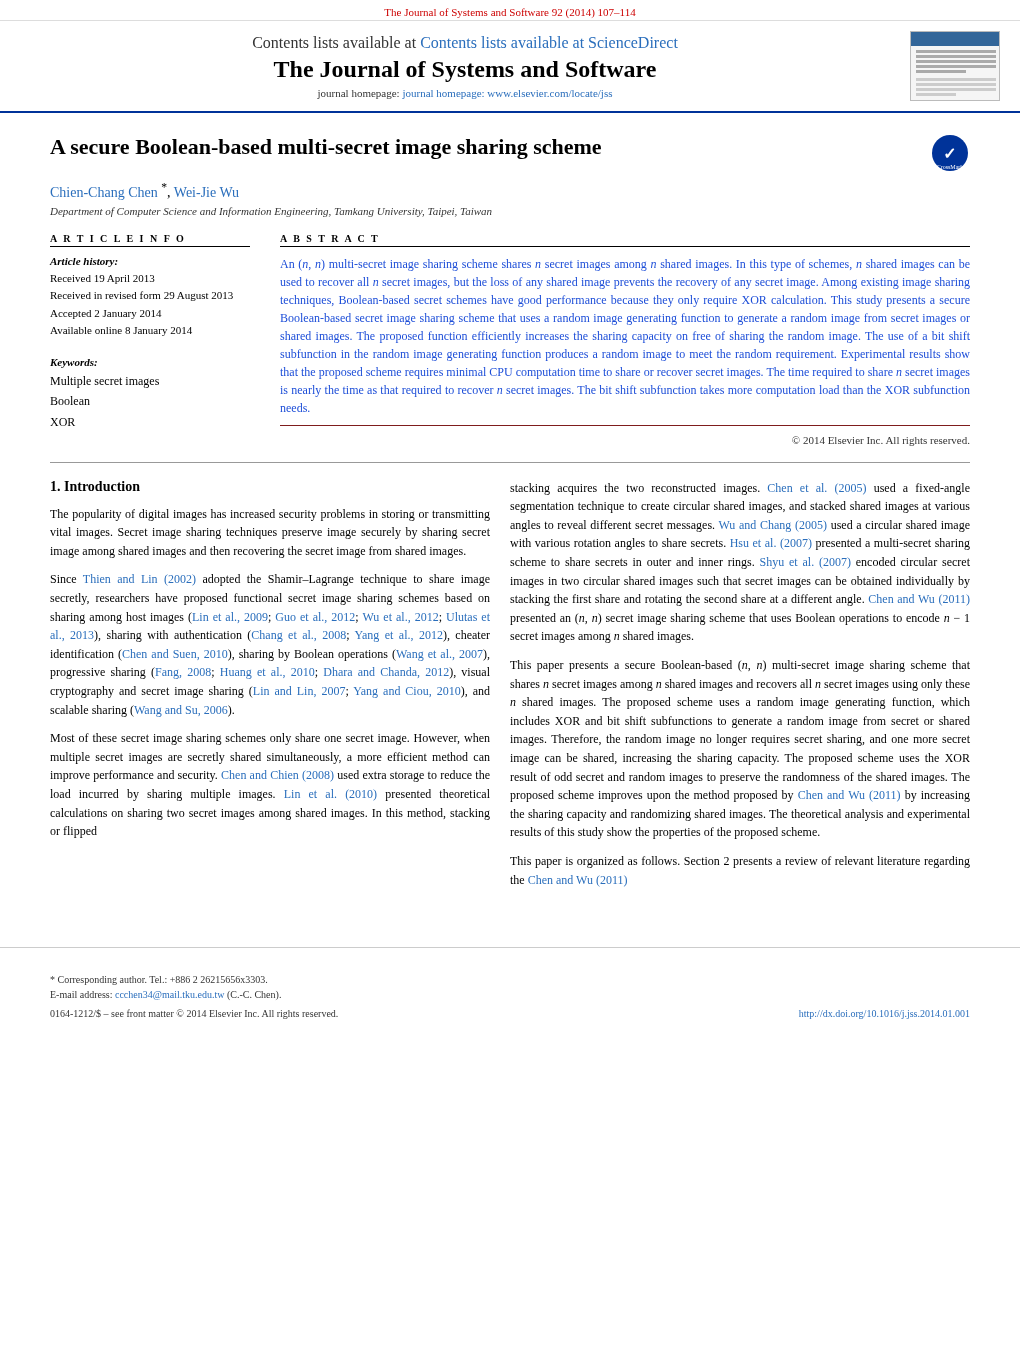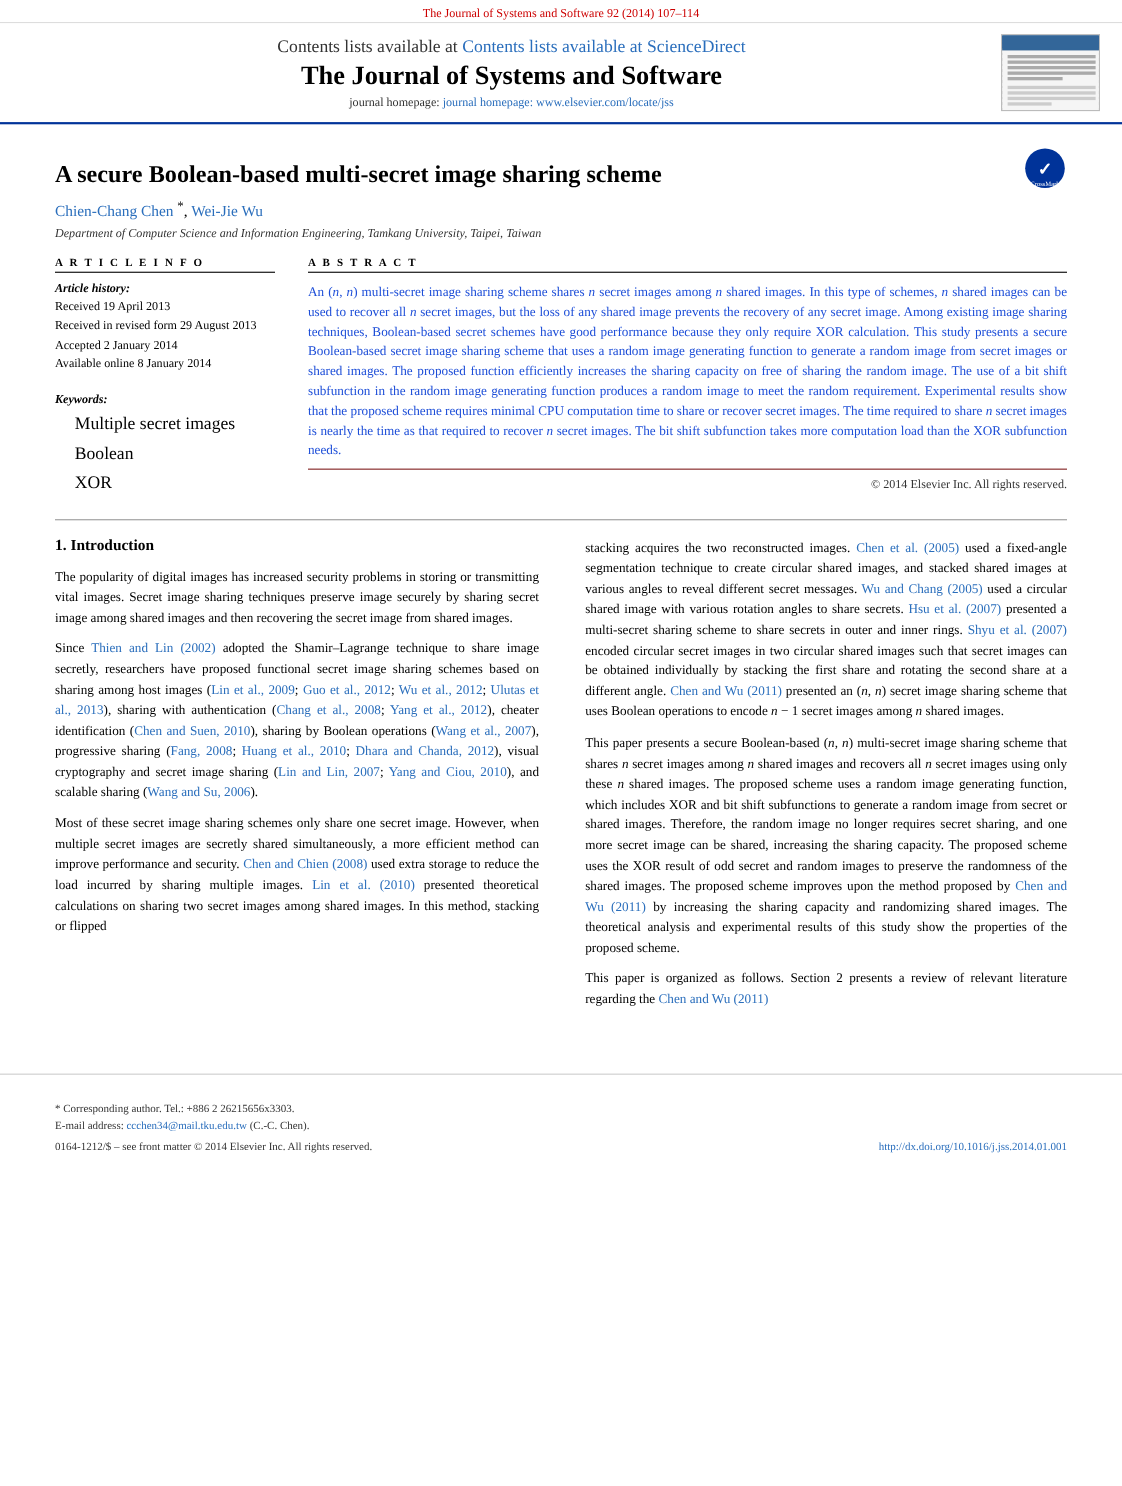--- a/index.html
+++ b/index.html
@@ -111,21 +111,21 @@
     }
 
     
     .article-body {
       padding: 20px 50px 20px 50px;
     }
 
     
     .article-title-section {
       display: flex;
-      align-items: flex-end;
+      align-items: flex-start;
       margin-bottom: 8px;
     }
     .article-title {
       font-size: 22px;
       font-weight: bold;
       color: #000;
       flex: 1;
       line-height: 1.3;
     }
     .crossmark-icon {
@@ -179,21 +179,21 @@
       margin-bottom: 2px;
       color: #000;
     }
     .article-info-label {
       font-style: italic;
       font-weight: bold;
       display: block;
       margin-bottom: 3px;
     }
     .article-info-dates { font-size: 11px; line-height: 1.6; }
-    .keywords-list { font-size: 16px; line-height: 1.7; margin-left: 18px; }
+    .keywords-list { font-size: 12px; line-height: 1.7; }
 
     .abstract-text {
       font-size: 12px;
       line-height: 1.5;
       color: #1d4ed8;
       text-align: justify;
     }
 
     .copyright-line {
       font-size: 11px;
@@ -207,21 +207,21 @@
     
     .section-divider {
       border: none;
       border-top: 1px solid #999;
       margin: 16px 0;
     }
 
     
     .intro-section {
       display: flex;
-      gap: 42px;
+      gap: 20px;
     }
     .intro-left {
       width: 440px;
       flex-shrink: 0;
     }
     .intro-right {
       flex: 1;
     }
 
     .section-heading {

